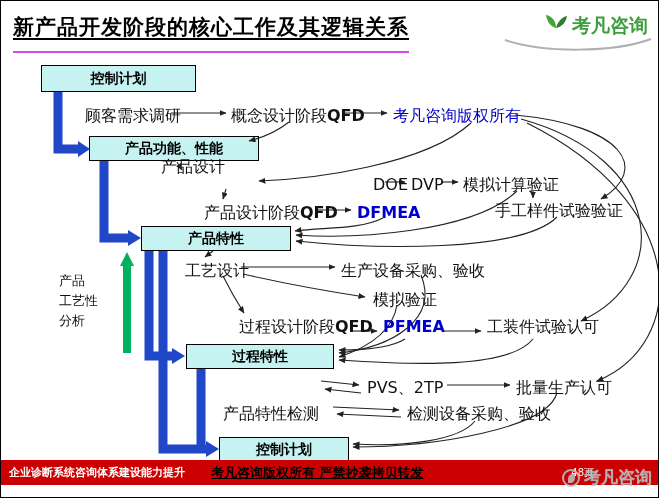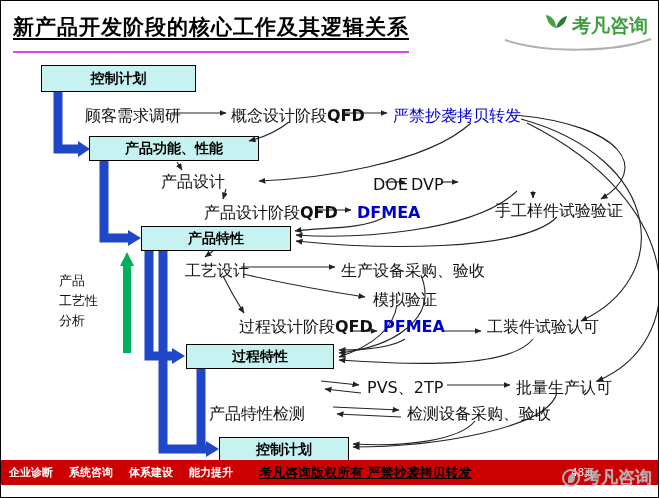--- a/index.html
+++ b/index.html
@@ -27,21 +27,21 @@
 
   .edges { position:absolute; left:0; top:0; width:659px; height:498px; pointer-events:none; }
   .thin path { fill:none; stroke:var(--edge,#222); stroke-width:1.1px; }
   .thickflow path { fill:none; stroke:var(--flow-blue,#1f47c8); stroke-width:9px; }
   .bluehead polygon { fill:var(--flow-blue,#1f47c8); }
   .greenflow { fill:none; stroke:var(--green,#00b05c); stroke-width:8px; }
   .greenhead { fill:var(--green,#00b05c); }
 
   .footer { position:absolute; left:0; right:0; bottom:12px; height:25px;
             background:var(--footer-red,#cc0000); display:flex; align-items:center; }
-  .services { display:flex; gap:16px; padding-left:8px; }
+  .services { display:flex; padding-left:8px; }
   .services span { color:#fff; font-weight:bold; font-size:11px; }
   .copyright { color:#000; font-weight:bold; font-size:13px; margin-left:26px; white-space:nowrap;text-decoration:underline; }
   .page { color:#fff; font-size:10px; margin-left:auto; margin-right:64px; }
 
   .watermark { position:absolute; right:6px; bottom:8px; display:flex; align-items:center;
                gap:4px; opacity:.9; }
   .wm-circle { width:18px; height:18px; border-radius:50%; border:2px solid #b9bec4;
                display:inline-block; position:relative; }
   .wm-circle::after { content:""; position:absolute; left:4px; top:3px; width:7px; height:9px;
                       border-radius:60% 0 60% 0; background:#b9bec4; }
@@ -128,25 +128,26 @@
       <polygon points="205,440 205,456 218,448"></polygon>
     </g>
     <path class="greenflow" d="M126,352 L126,264"></path>
     <polygon class="greenhead" points="119,265 133,265 126,251"></polygon>
   </svg>
 
   <div class="lbl" style="left:84px;top:105px">顾客需求调研</div>
   <div class="lbl" style="left:230px;top:105px">
     <span>概念设计阶段</span><b>QFD</b>
   </div>
-  <div class="lbl blue" style="left:392px;top:105px">严禁抄袭拷贝转发</div>
+  <div class="lbl blue" style="left:392px;top:105px">考凡咨询版权所有</div>
 
-  <div class="lbl" style="left:160px;top:171px">产品设计</div>
+  <div class="lbl" style="left:160px;top:156px">产品设计</div>
   <div class="lbl" style="left:372px;top:174px">DOE</div>
   <div class="lbl" style="left:410px;top:174px">DVP</div>
+  <div class="lbl" style="left:462px;top:174px">模拟计算验证</div>
   <div class="lbl" style="left:494px;top:200px">手工样件试验验证</div>
 
   <div class="lbl" style="left:203px;top:202px">
     <span>产品设计阶段</span><b>QFD</b>
   </div>
   <div class="lbl blue" style="left:356px;top:202px;font-weight:bold">DFMEA</div>
 
   <div class="lbl" style="left:184px;top:260px">工艺设计</div>
   <div class="lbl" style="left:340px;top:260px">生产设备采购、验收</div>
   <div class="lbl" style="left:372px;top:289px">模拟验证</div>
@@ -158,21 +159,21 @@
   <div class="lbl" style="left:486px;top:316px">工装件试验认可</div>
 
   <div class="note">
     <div>产品</div>
     <div>工艺性</div>
     <div>分析</div>
   </div>
 
   <div class="lbl" style="left:366px;top:377px">PVS、2TP</div>
   <div class="lbl" style="left:515px;top:377px">批量生产认可</div>
-  <div class="lbl" style="left:208px;top:403px">产品特性检测</div>
+  <div class="lbl" style="left:222px;top:403px">产品特性检测</div>
   <div class="lbl" style="left:406px;top:403px">检测设备采购、验收</div>
 
   <div class="footer">
     <div class="services">
       <span>企业诊断</span>
       <span>系统咨询</span>
       <span>体系建设</span>
       <span>能力提升</span>
     </div>
     <span class="copyright">考凡咨询版权所有  严禁抄袭拷贝转发</span>

